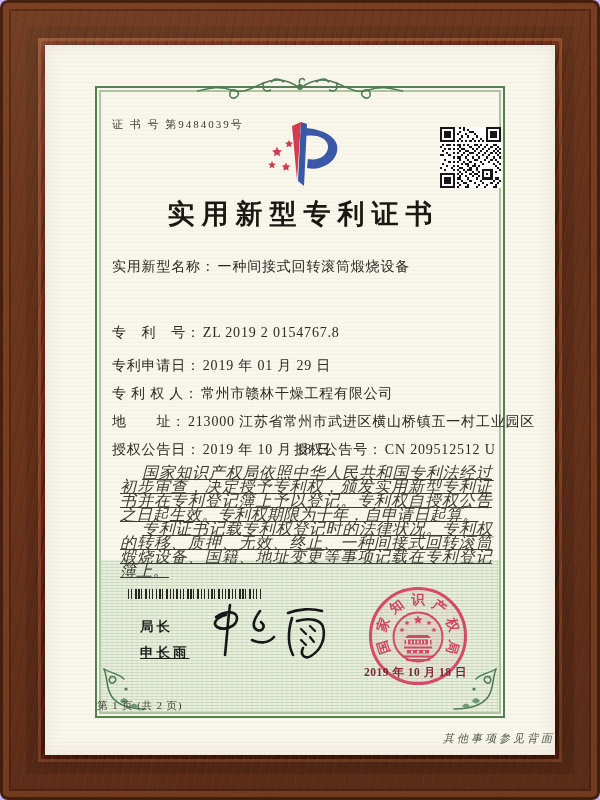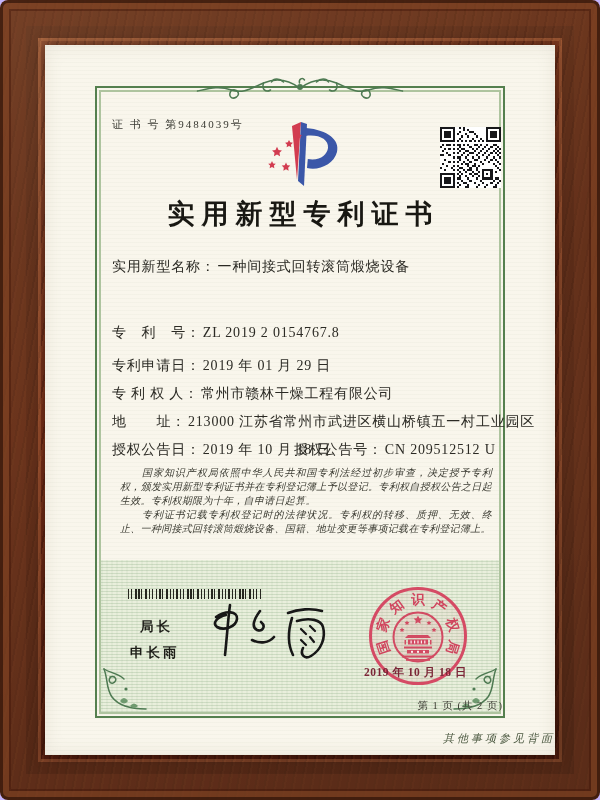--- a/index.html
+++ b/index.html
@@ -49,54 +49,54 @@
   .title{position:absolute;left:0;right:0;top:108px;margin:0;text-align:center;
     font-size:27px;font-weight:700;letter-spacing:7px;text-indent:7px;color:#191813;}
 
   .row{position:absolute;left:15px;font-size:14px;color:#2b2a24;white-space:nowrap;letter-spacing:0.8px;}
   .row .val{margin-left:2px;}
   .row1{top:170px}.row2{top:203px}.row3{top:236px}.row4{top:269px}
   .row5{top:297px}.row6{top:325px}.row7{top:353px}
   .row7 .pair2{position:absolute;left:182px;top:0;}
 
   .paras{position:absolute;left:23px;top:378px;width:372px;font-style:italic;
-    font-size:10px;line-height:14px;color:#3c3c33;text-align:justify;}
+    font-size:16px;line-height:14px;color:#3c3c33;text-align:justify;text-decoration:underline;}
   .paras p{margin:0;text-indent:22px;letter-spacing:0.3px;}
 
   .barcode{position:absolute;left:31px;top:501px;width:135px;height:10px;z-index:4;
     background:repeating-linear-gradient(90deg,
       #26261f 0 1.5px, transparent 1.5px 3px,
       #26261f 3px 4px, transparent 4px 6.8px,
       #26261f 6.8px 8.6px, transparent 8.6px 10.4px);}
 
   .officer-title{position:absolute;left:43px;top:530px;z-index:4;
     font-family:"Liberation Sans", sans-serif;font-size:13.5px;font-weight:700;color:#1d1d18;letter-spacing:3px;text-align:right;}
-  .officer-name{position:absolute;left:33px;top:556px;z-index:4;
-    font-family:"Liberation Sans", sans-serif;font-size:13.5px;font-weight:700;color:#1d1d18;letter-spacing:3px;}
+  .officer-name{position:absolute;left:43px;top:556px;z-index:4;
+    font-family:"Liberation Sans", sans-serif;font-size:13.5px;font-weight:700;color:#1d1d18;letter-spacing:3px;text-decoration:underline;}
 
   .signature{position:absolute;left:103px;top:505px;width:140px;height:75px;z-index:4;}
 
   .seal{position:absolute;left:272px;top:499px;width:98px;height:98px;box-sizing:border-box;
     border:3px solid #d54a64;border-radius:50%;z-index:3;
     background:radial-gradient(circle, rgba(213,74,100,0.05) 55%, rgba(213,74,100,0.14));}
   .sc{position:absolute;left:50%;top:50%;width:16px;height:16px;margin:-8px 0 0 -8px;
     font-size:13.5px;font-weight:700;color:#d0455e;text-align:center;line-height:16px;}
   .sc0{transform:rotate(-108deg) translateY(-36px);}
   .sc1{transform:rotate(-72deg)  translateY(-36px);}
   .sc2{transform:rotate(-36deg)  translateY(-36px);}
   .sc3{transform:rotate(0deg)    translateY(-36px);}
   .sc4{transform:rotate(36deg)   translateY(-36px);}
   .sc5{transform:rotate(72deg)   translateY(-36px);}
   .sc6{transform:rotate(108deg)  translateY(-36px);}
   .emblem{position:absolute;left:50%;top:50%;width:56px;height:60px;margin:-29px 0 0 -28px;}
 
   .seal-date{position:absolute;left:267px;top:577px;z-index:5;font-size:11.5px;font-weight:700;
     color:#7c2738;letter-spacing:0.5px;white-space:nowrap;}
 
-  .page-no{position:absolute;left:0;right:0;top:611px;z-index:4;text-align:right;
+  .page-no{position:absolute;left:0;right:0;top:611px;z-index:4;text-align:left;
     font-size:10.5px;color:#3d3d34;letter-spacing:1px;}
 
   .back-note{position:absolute;left:0;right:0;top:686px;text-align:right;font-style:italic;
     font-size:11px;color:#4d5a42;letter-spacing:3px;}
 </style>
 </head>
 <body>
 
 <div class="scene">
   <div class="wood-frame"></div>

